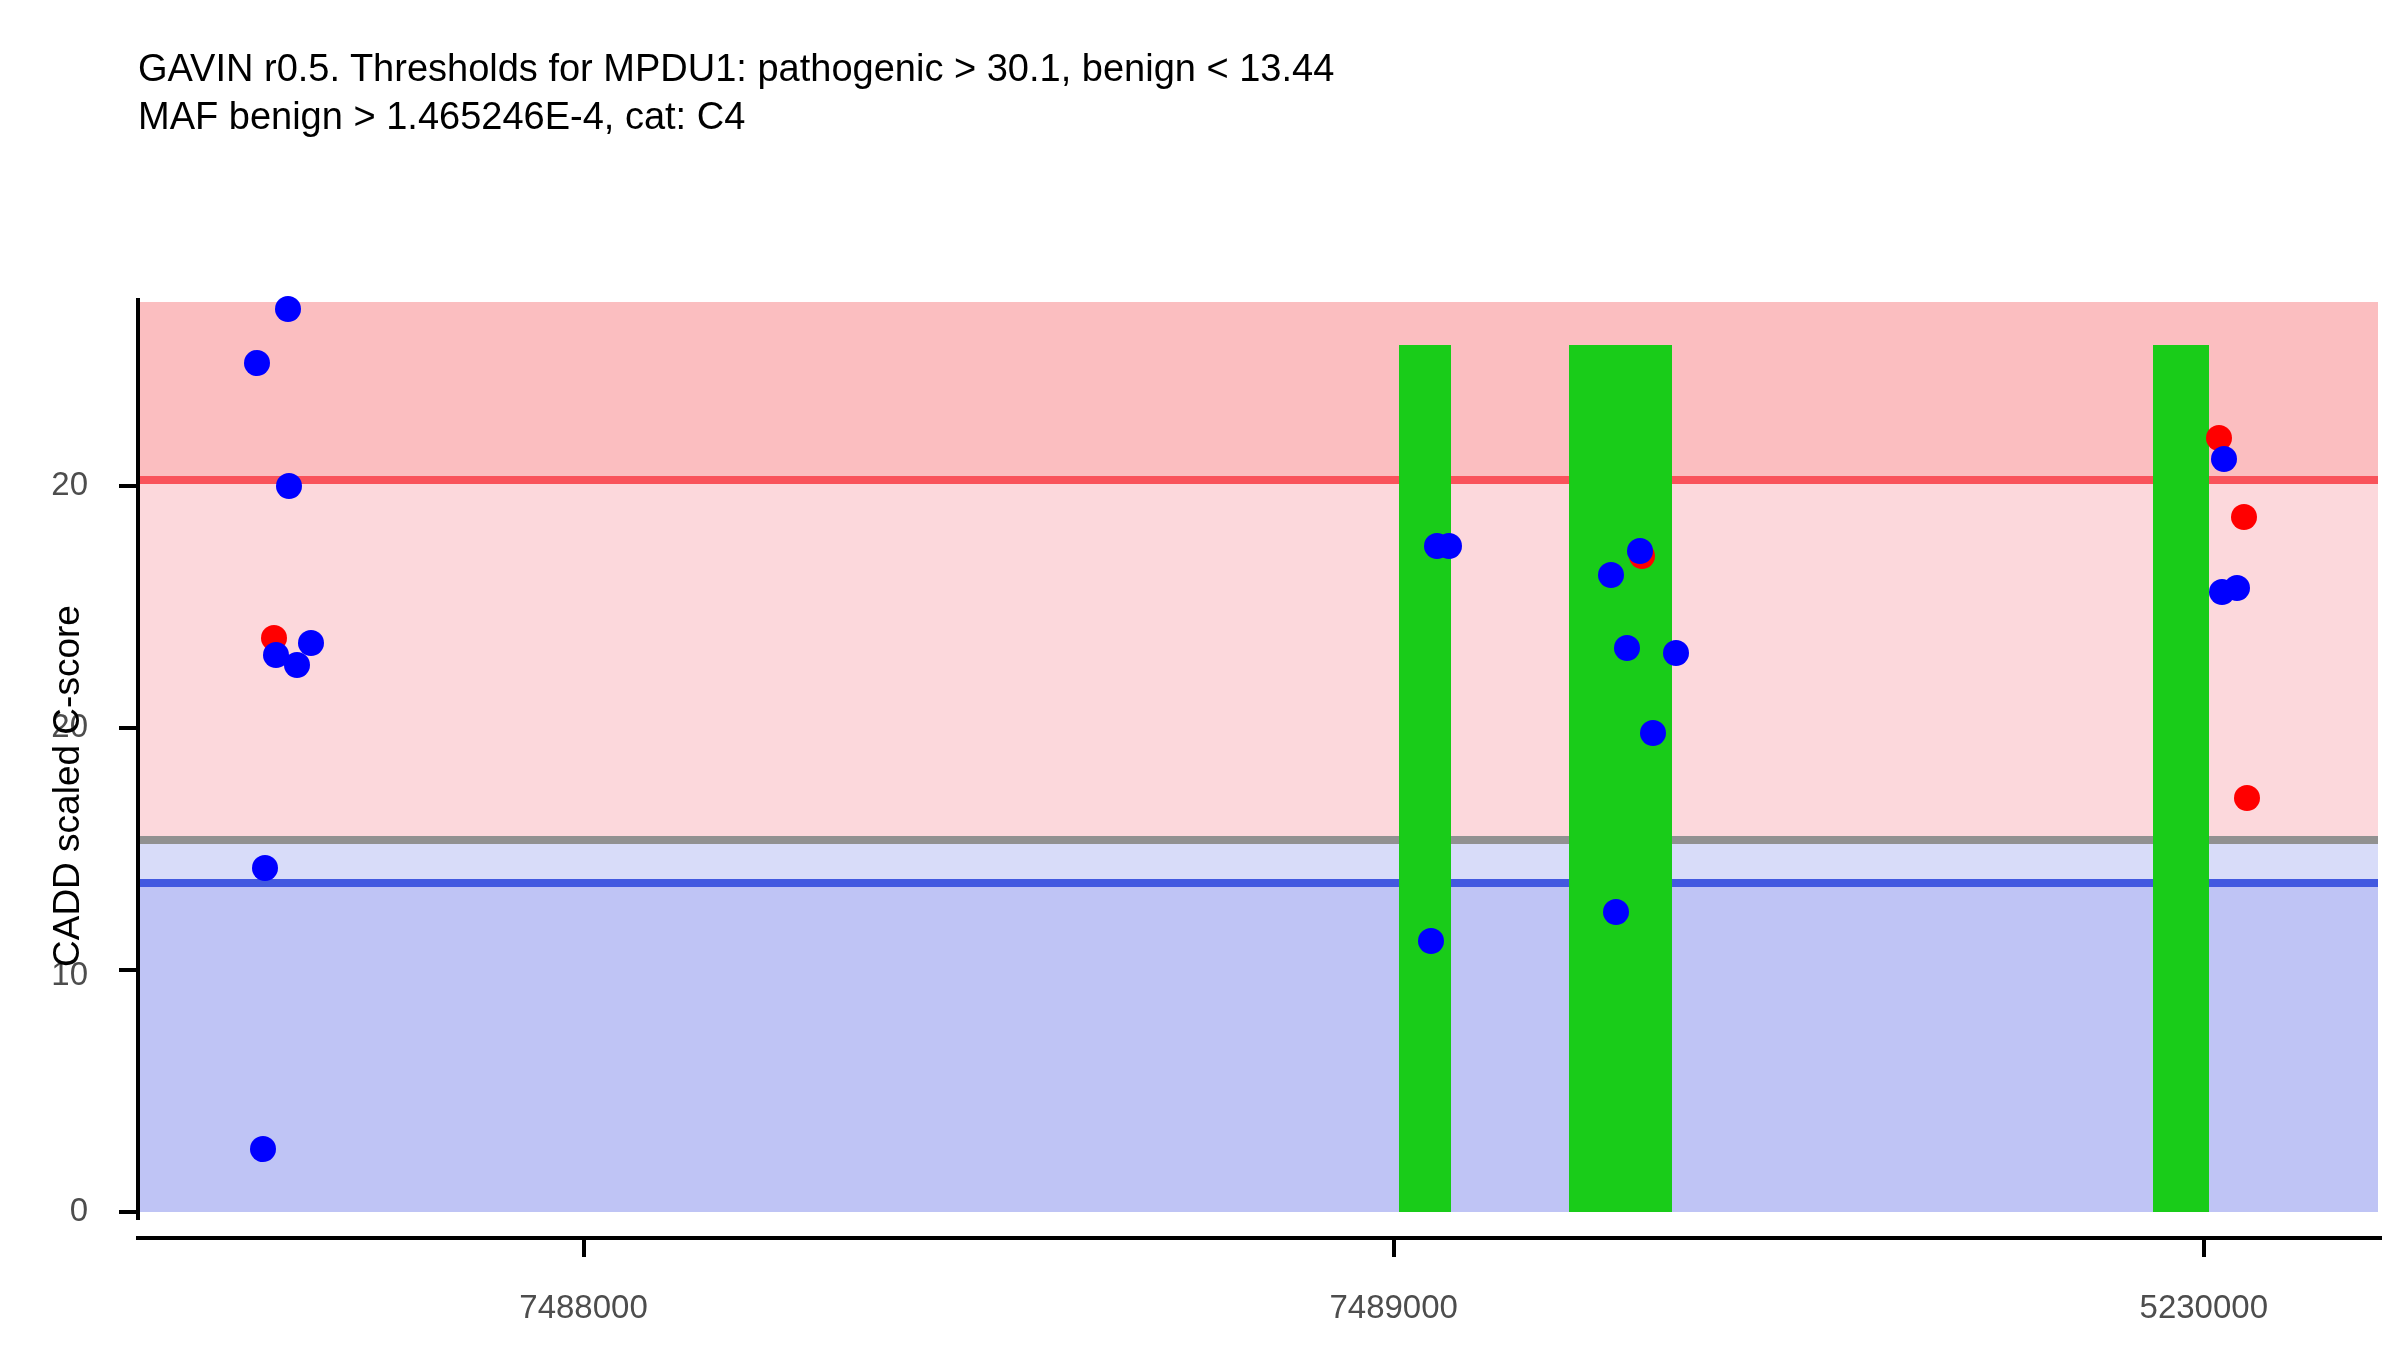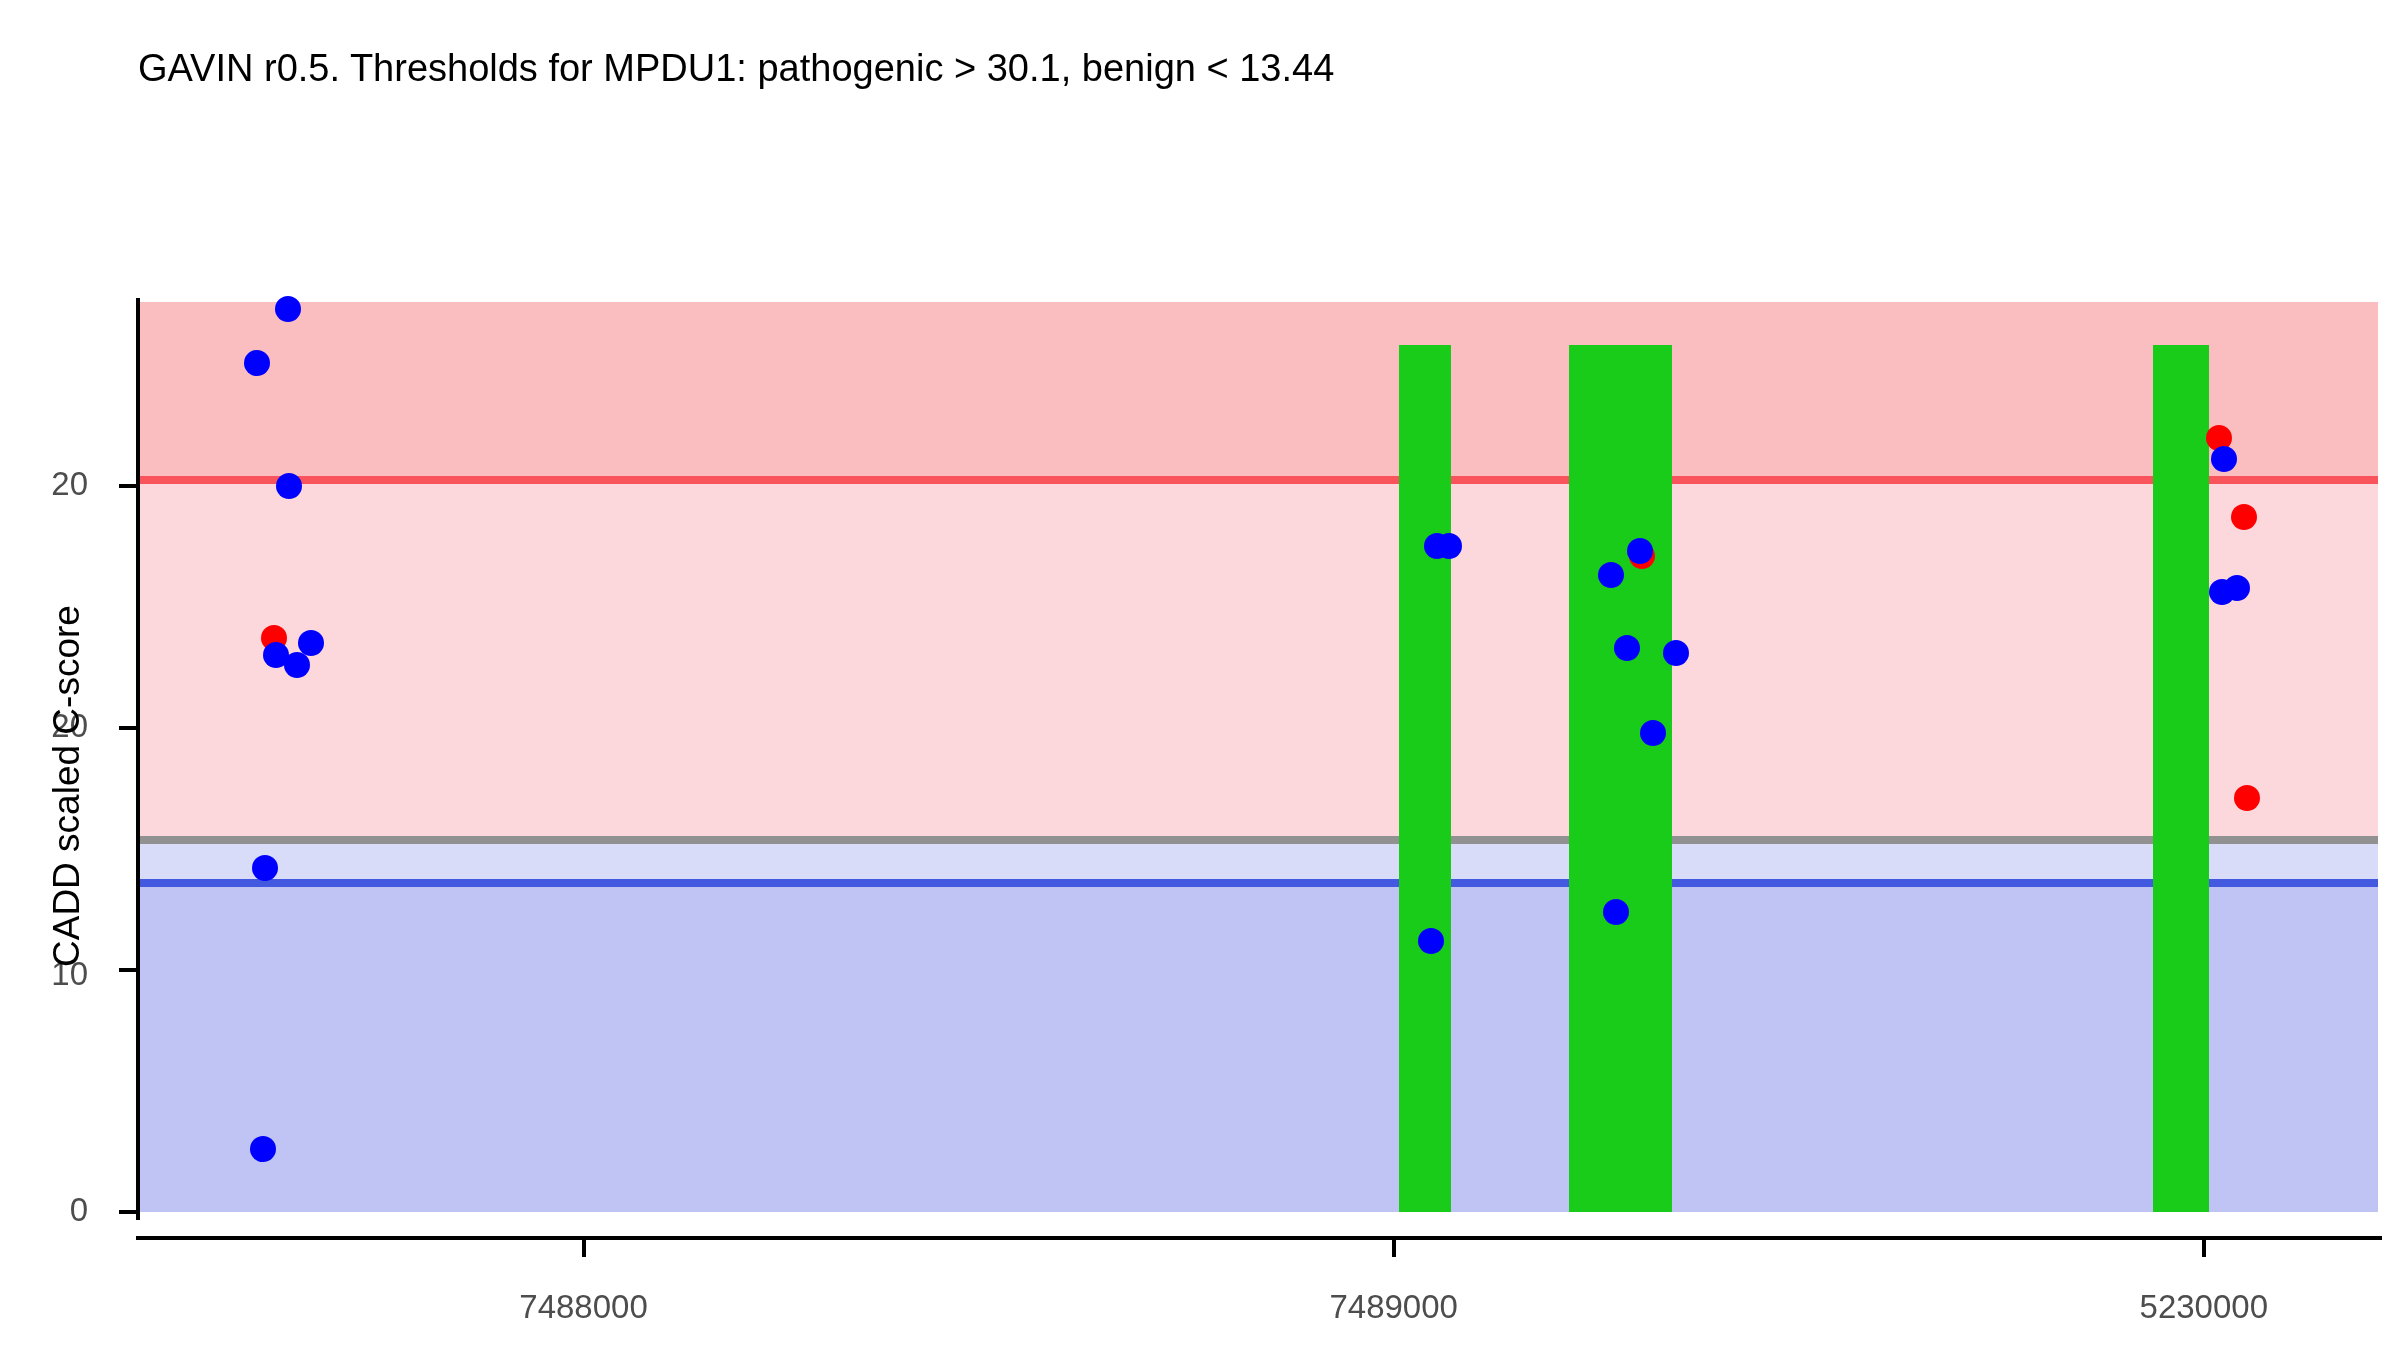--- a/index.html
+++ b/index.html
@@ -31,20 +31,21 @@
 
   .pt{position:absolute;width:26px;height:26px;border-radius:50%;}
 </style>
 </head>
 <body>
 
 <div id="stage">
 
   <div class="title-block">
     <div class="title-line">GAVIN r0.5. Thresholds for MPDU1: pathogenic &gt; 30.1, benign &lt; 13.44</div>
+    <div class="title-line">MAF benign &gt; 1.465246E-4, cat: C4</div>
   </div>
 
   <div class="panel" id="panel">
     <div class="panel-bg"></div>
     <div id="bands-layer">
         <div class="band" style="top: 0px; height: 181.516px; background: rgb(251, 190, 192);"></div>
         <div class="band" style="top: 173.516px; height: 17px; background: rgb(249, 83, 91);"></div>
         <div class="band" style="top: 181.516px; height: 360.612px; background: rgb(252, 216, 220);"></div>
         <div class="band" style="top: 534.128px; height: 17px; background: rgb(145, 145, 145);"></div>
         <div class="band" style="top: 542.128px; height: 42.5957px; background: rgb(216, 220, 249);"></div>

